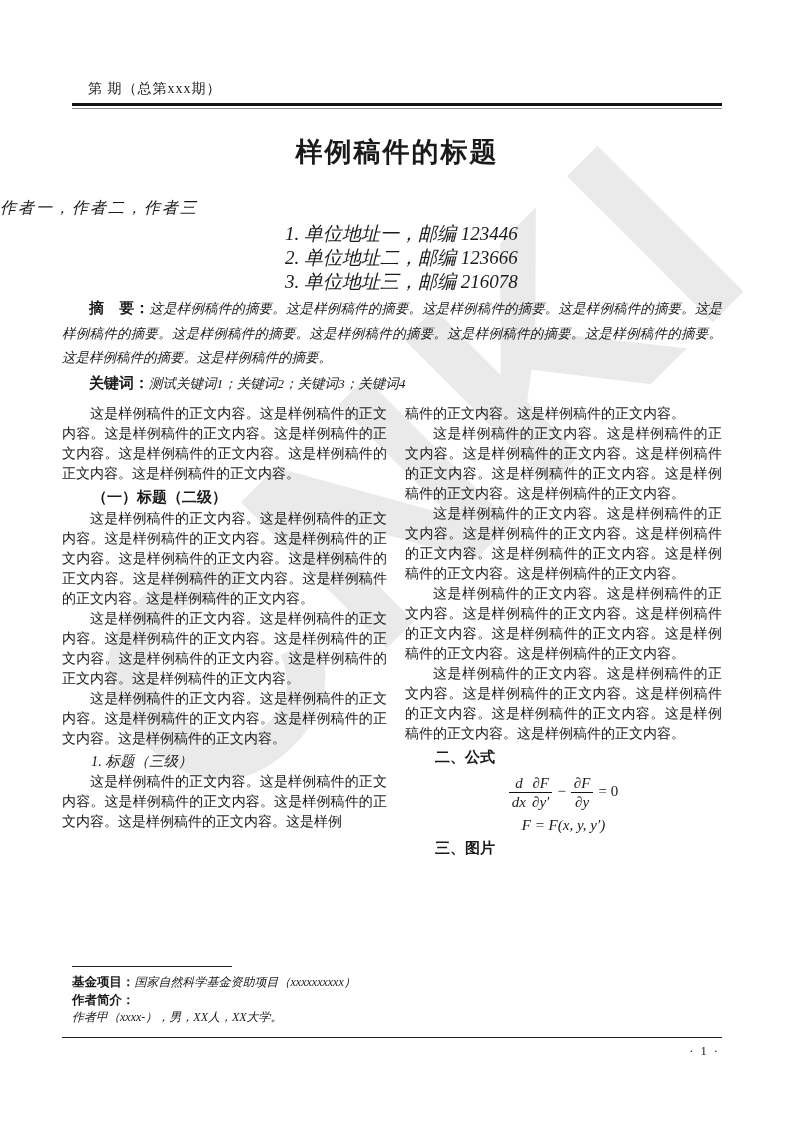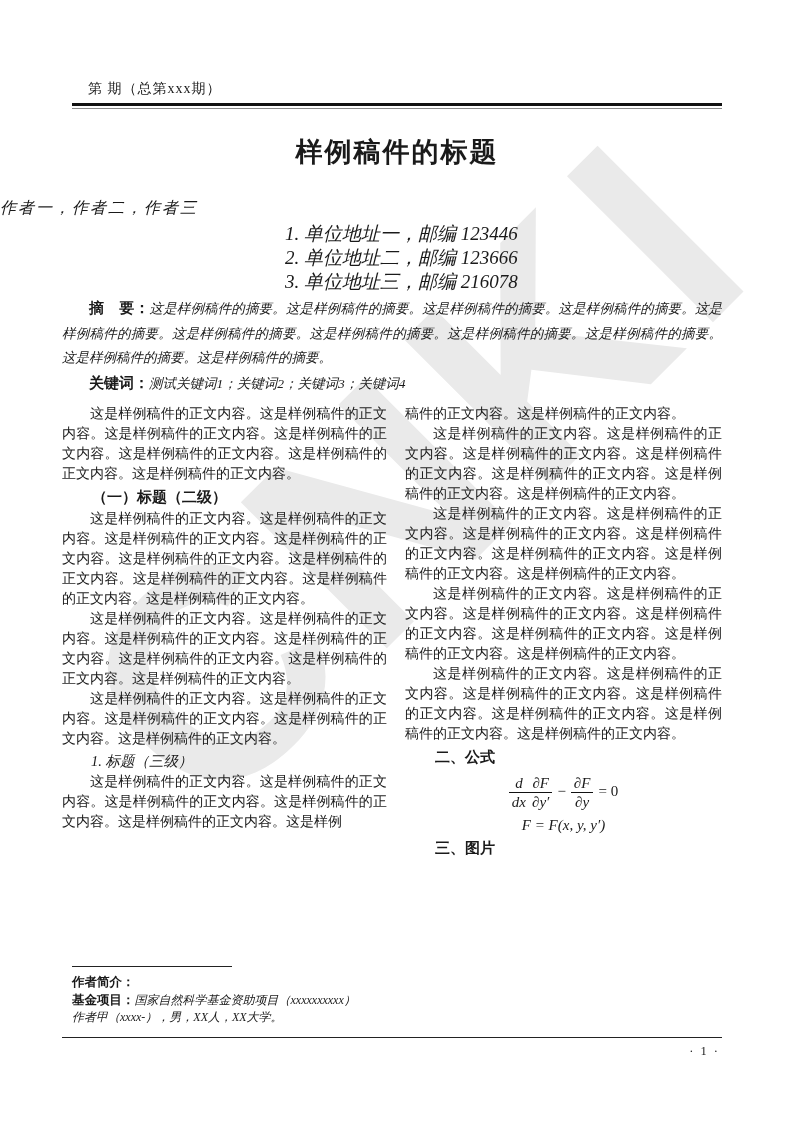--- a/index.html
+++ b/index.html
@@ -113,21 +113,21 @@
       <div class="formula">
         <span class="frac"><span class="top">d</span><span class="bot">dx</span></span><span class="frac"><span class="top">∂F</span><span class="bot">∂y′</span></span><span class="op">−</span><span class="frac"><span class="top">∂F</span><span class="bot">∂y</span></span><span class="rhs">= 0</span>
       </div>
       <div class="formula2">F = F(x, y, y′)</div>
       <div class="h-sans">三、图片</div>
     </div>
   </div>
 
   <div class="footnote">
     <div class="fn-rule"></div>
+    <div class="fn-line"><span class="fn-lbl">基金项目：</span><span class="kai">国家自然科学基金资助项目（xxxxxxxxxx）</span></div>
     <div class="fn-line"><span class="fn-lbl">作者简介：</span></div>
-    <div class="fn-line"><span class="fn-lbl">基金项目：</span><span class="kai">国家自然科学基金资助项目（xxxxxxxxxx）</span></div>
     <div class="fn-line"><span class="kai">作者甲（xxxx-），男，XX人，XX大学。</span></div>
   </div>
 
   <div class="ftr-rule"></div>
   <div class="pageno">· 1 ·</div>
 
 </div>
 
 </body></html>

